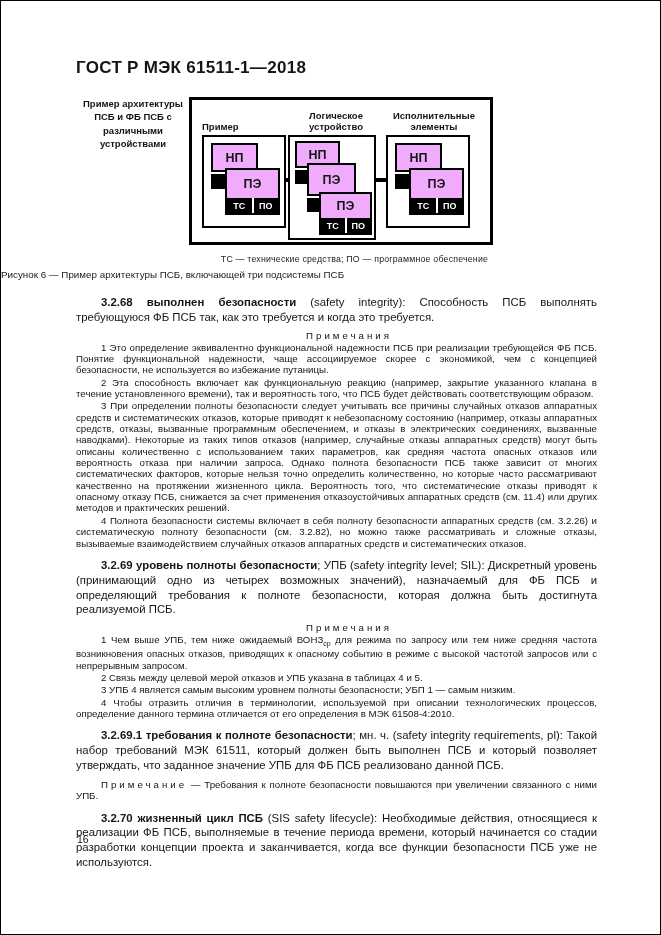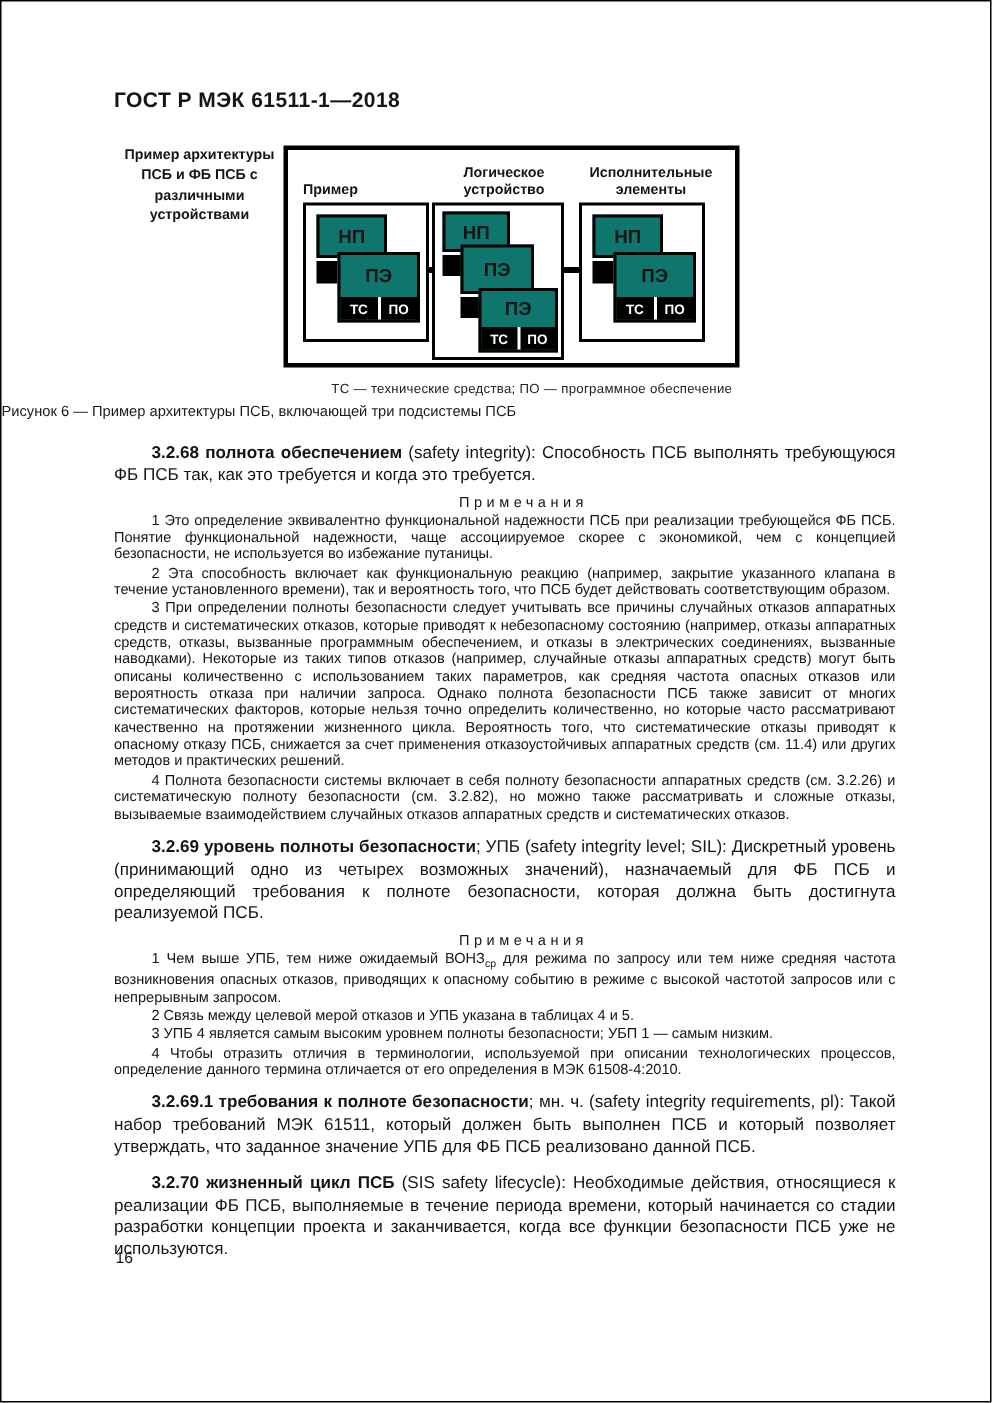--- a/index.html
+++ b/index.html
@@ -11,21 +11,21 @@
   }
   .page {
     position: relative;
     width: 661px; height: 935px;
     background: #ffffff;
     border: 1px solid #000;
     overflow: hidden;
   }
   .header {
     position: absolute; left: 75px; top: 57px;
-    font-size: 14px; font-weight: bold; letter-spacing: 0.3px;
+    font-size: 17px; font-weight: bold; letter-spacing: 0.3px;
   }
 
   
   .figure { position: absolute; left: 0; top: 96px; width: 661px; }
   .fig-flex { display: flex; align-items: flex-start; }
   .side-label {
     width: 112px; margin-left: 76px; 
     font-weight: bold; font-size: 9.5px; line-height: 1.4;
     text-align: center;
   }
@@ -46,21 +46,21 @@
   .group { display: flex; flex-direction: column; align-items: flex-start; z-index: 2; }
   .gtitle {
     height: 29px; display: flex; flex-direction: column; justify-content: flex-end;
     font-weight: bold; font-size: 9.5px; line-height: 1.18;
     text-align: center; margin-bottom: 3px; max-width: 96px;
   }
   .gbox { position: relative; background: #fff; border: 2.5px solid #000; }
   .gboxA { width: 84px; height: 93px; }
   .gboxB { width: 88px; height: 105px; }
   .card {
-    position: absolute; background: #0f766e; border: 2.5px solid #000;
+    position: absolute; background: #f0abfc; border: 2.5px solid #000;
     font-weight: bold; font-size: 12.5px;
     display: flex; align-items: center; justify-content: center;
   }
   .tabsq { position: absolute; background: #000; }
   .pe-card { flex-direction: column; justify-content: flex-start; }
   .pe-label { flex: 1; display: flex; align-items: center; justify-content: center; width: 100%; }
   .strip {
     width: 100%; height: 15px; background: #000;
     display: flex; flex-shrink: 0;
   }
@@ -175,38 +175,39 @@
         </div>
       </div>
     </div>
 
     <div class="fig-legend">ТС — технические средства; ПО — программное обеспечение</div>
     <div class="fig-caption">Рисунок 6 — Пример архитектуры ПСБ, включающей три подсистемы ПСБ</div>
   </div>
 
   <div class="bodytext">
 
-    <p class="para"><span class="term">3.2.68</span><span> </span><span class="term">полнота обеспечением</span><span> (safety integrity): Способность ПСБ выполнять требующуюся ФБ ПСБ так, как это требуется и когда это требуется.</span></p>
+    <p class="para"><span class="term">3.2.68</span><span> </span><span class="term">выполнен безопасности</span><span> (safety integrity): Способность ПСБ выполнять требующуюся ФБ ПСБ так, как это требуется и когда это требуется.</span></p>
 
     <p class="notes-title">Примечания</p>
     <p class="note">1 Это определение эквивалентно функциональной надежности ПСБ при реализации требующейся ФБ ПСБ. Понятие функциональной надежности, чаще ассоциируемое скорее с экономикой, чем с концепцией безопасности, не используется во избежание путаницы.</p>
     <p class="note">2 Эта способность включает как функциональную реакцию (например, закрытие указанного клапана в течение установленного времени), так и вероятность того, что ПСБ будет действовать соответствующим образом.</p>
     <p class="note">3 При определении полноты безопасности следует учитывать все причины случайных отказов аппаратных средств и систематических отказов, которые приводят к небезопасному состоянию (например, отказы аппаратных средств, отказы, вызванные программным обеспечением, и отказы в электрических соединениях, вызванные наводками). Некоторые из таких типов отказов (например, случайные отказы аппаратных средств) могут быть описаны количественно с использованием таких параметров, как средняя частота опасных отказов или вероятность отказа при наличии запроса. Однако полнота безопасности ПСБ также зависит от многих систематических факторов, которые нельзя точно определить количественно, но которые часто рассматривают качественно на протяжении жизненного цикла. Вероятность того, что систематические отказы приводят к опасному отказу ПСБ, снижается за счет применения отказоустойчивых аппаратных средств (см. 11.4) или других методов и практических решений.</p>
     <p class="note">4 Полнота безопасности системы включает в себя полноту безопасности аппаратных средств (см. 3.2.26) и систематическую полноту безопасности (см. 3.2.82), но можно также рассматривать и сложные отказы, вызываемые взаимодействием случайных отказов аппаратных средств и систематических отказов.</p>
 
     <p class="para"><span class="term">3.2.69</span><span> </span><span class="term">уровень полноты безопасности</span><span>; УПБ (safety integrity level; SIL): Дискретный уровень (принимающий одно из четырех возможных значений), назначаемый для ФБ ПСБ и определяющий требования к полноте безопасности, которая должна быть достигнута реализуемой ПСБ.</span></p>
 
     <p class="notes-title">Примечания</p>
     <p class="note"><span>1 Чем выше УПБ, тем ниже ожидаемый ВОНЗ</span><sub>ср</sub><span> для режима по запросу или тем ниже средняя частота возникновения опасных отказов, приводящих к опасному событию в режиме с высокой частотой запросов или с непрерывным запросом.</span></p>
     <p class="note">2 Связь между целевой мерой отказов и УПБ указана в таблицах 4 и 5.</p>
     <p class="note">3 УПБ 4 является самым высоким уровнем полноты безопасности; УБП 1 — самым низким.</p>
     <p class="note">4 Чтобы отразить отличия в терминологии, используемой при описании технологических процессов, определение данного термина отличается от его определения в МЭК 61508-4:2010.</p>
 
     <p class="para"><span class="term">3.2.69.1</span><span> </span><span class="term">требования к полноте безопасности</span><span>; мн. ч. (safety integrity requirements, pl): Такой набор требований МЭК 61511, который должен быть выполнен ПСБ и который позволяет утверждать, что заданное значение УПБ для ФБ ПСБ реализовано данной ПСБ.</span></p>
 
+    <p class="note single-note"><span class="nlabel">Примечание</span><span> — Требования к полноте безопасности повышаются при увеличении связанного с ними УПБ.</span></p>
 
     <p class="para"><span class="term">3.2.70</span><span> </span><span class="term">жизненный цикл ПСБ</span><span> (SIS safety lifecycle): Необходимые действия, относящиеся к реализации ФБ ПСБ, выполняемые в течение периода времени, который начинается со стадии разработки концепции проекта и заканчивается, когда все функции безопасности ПСБ уже не используются.</span></p>
 
   </div>
 
   <div class="pagenum">16</div>
 
 </div>
 
 </body></html>

